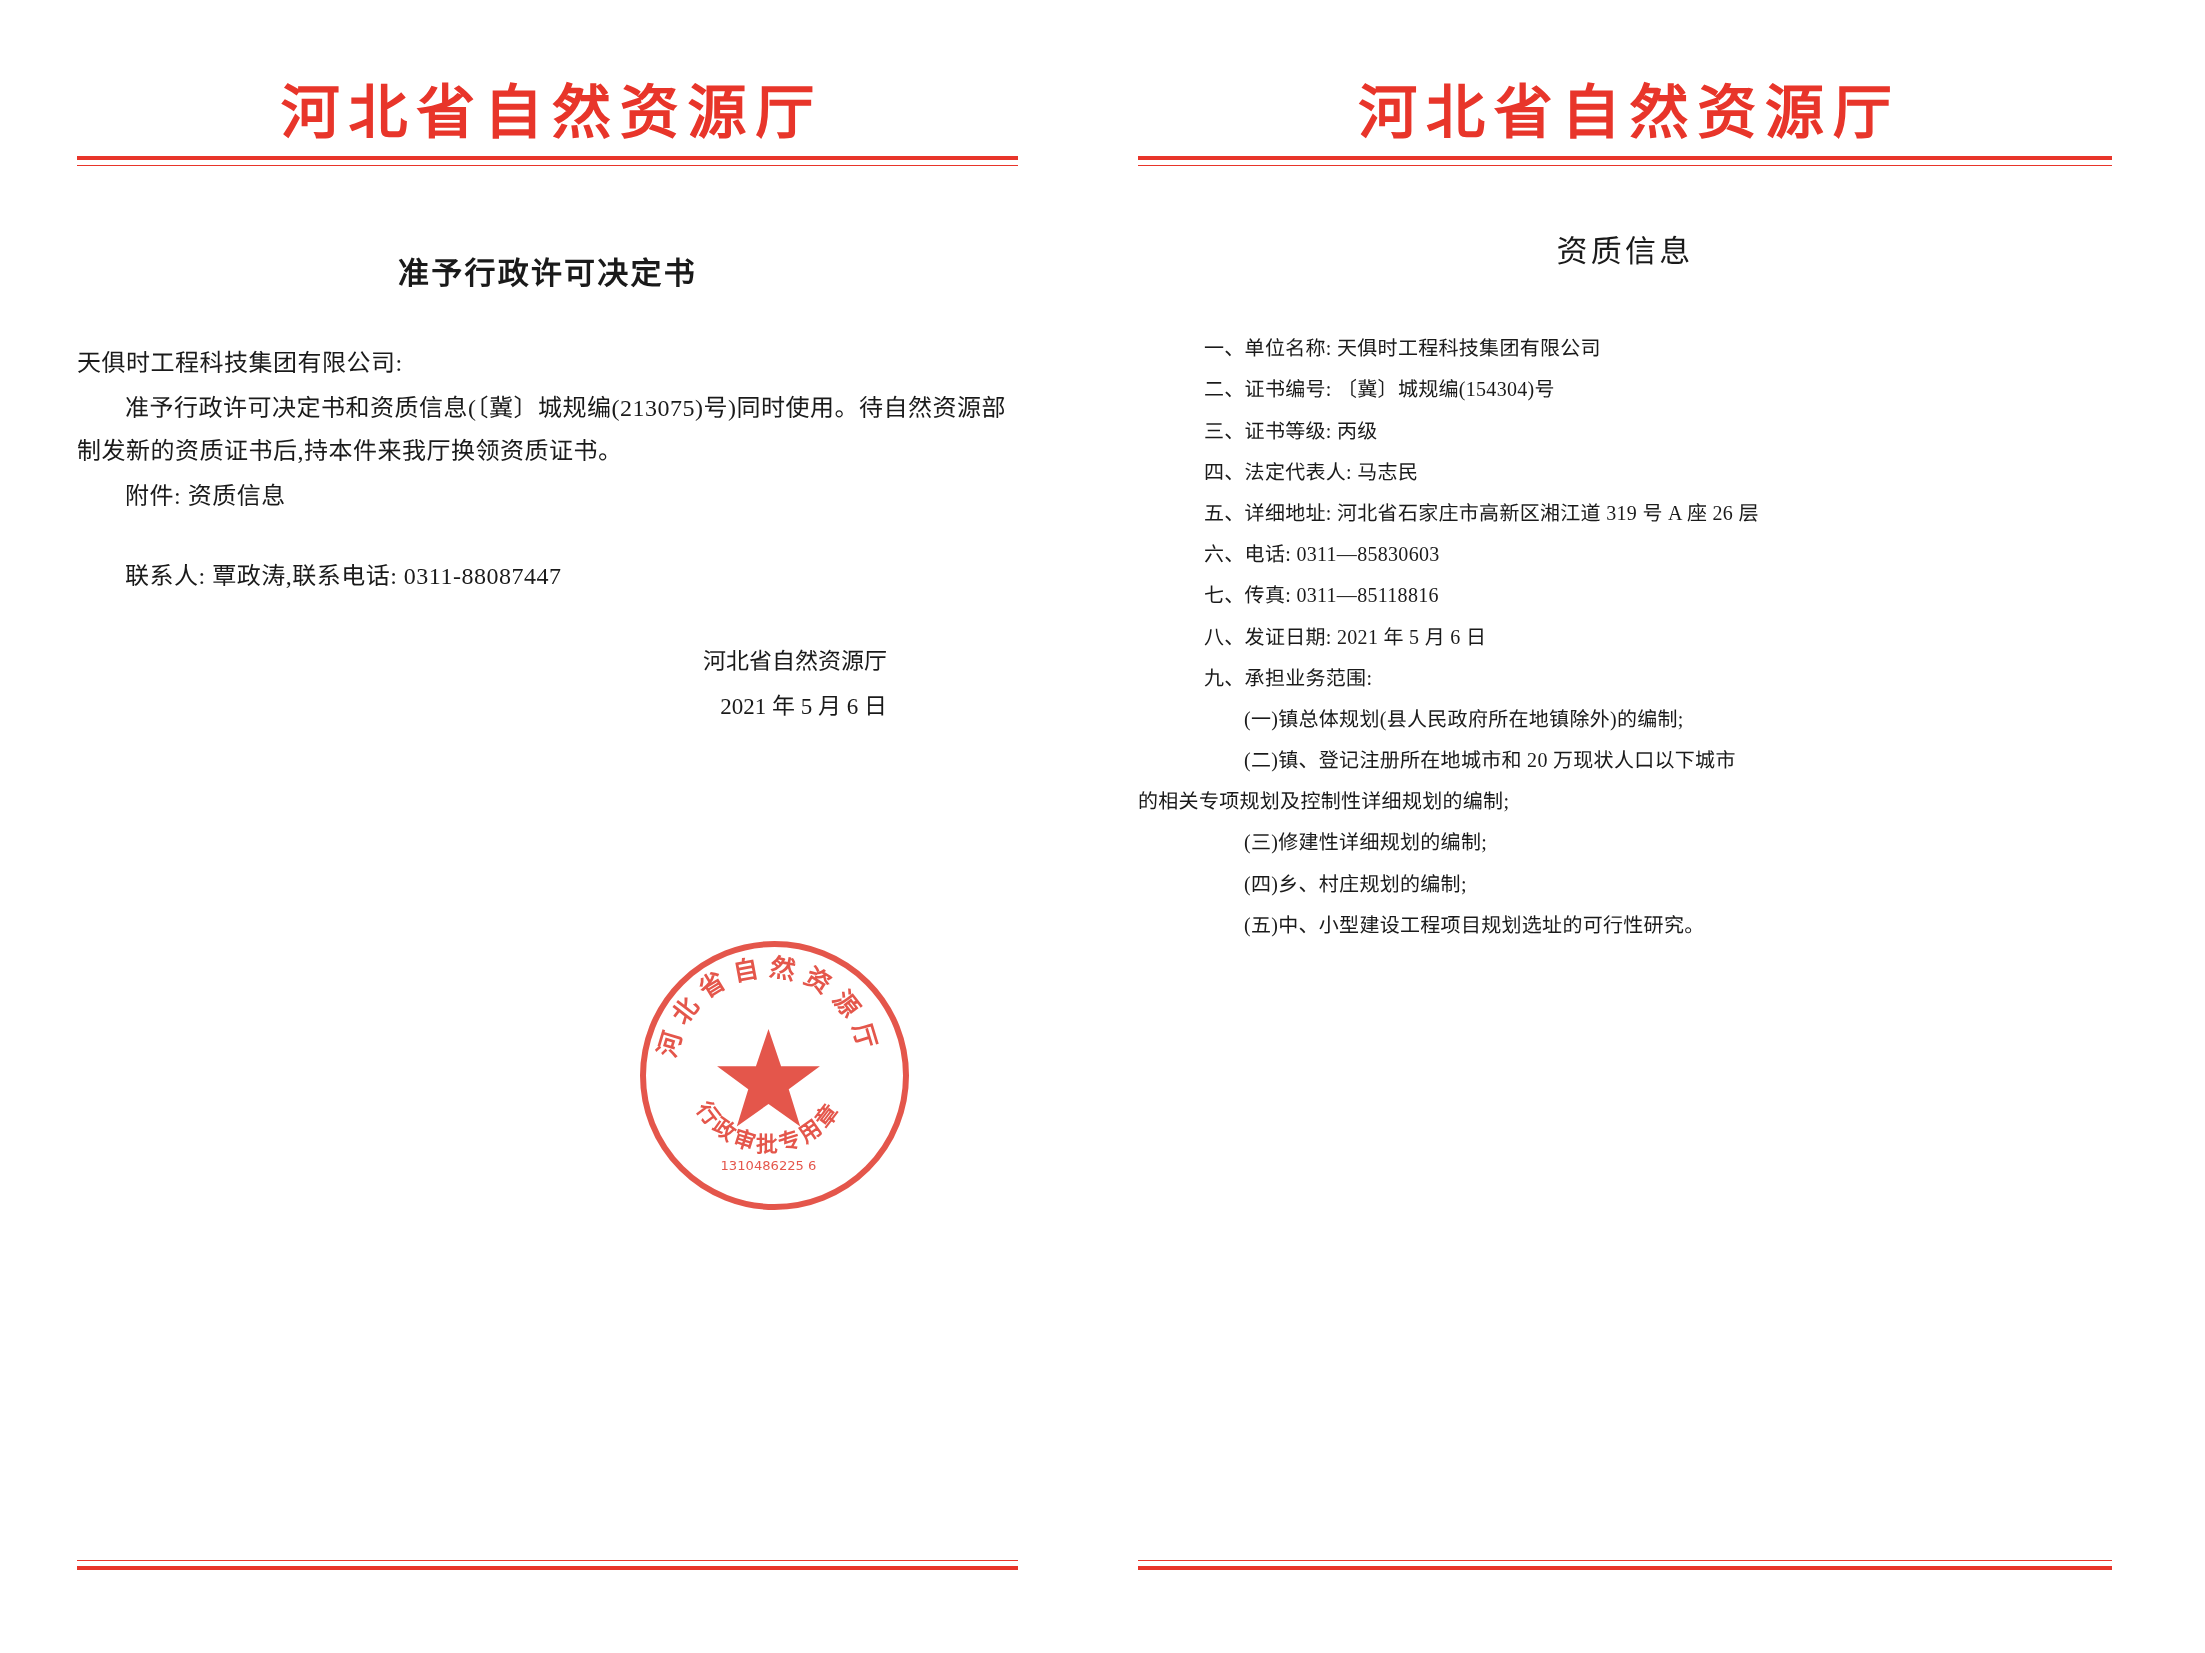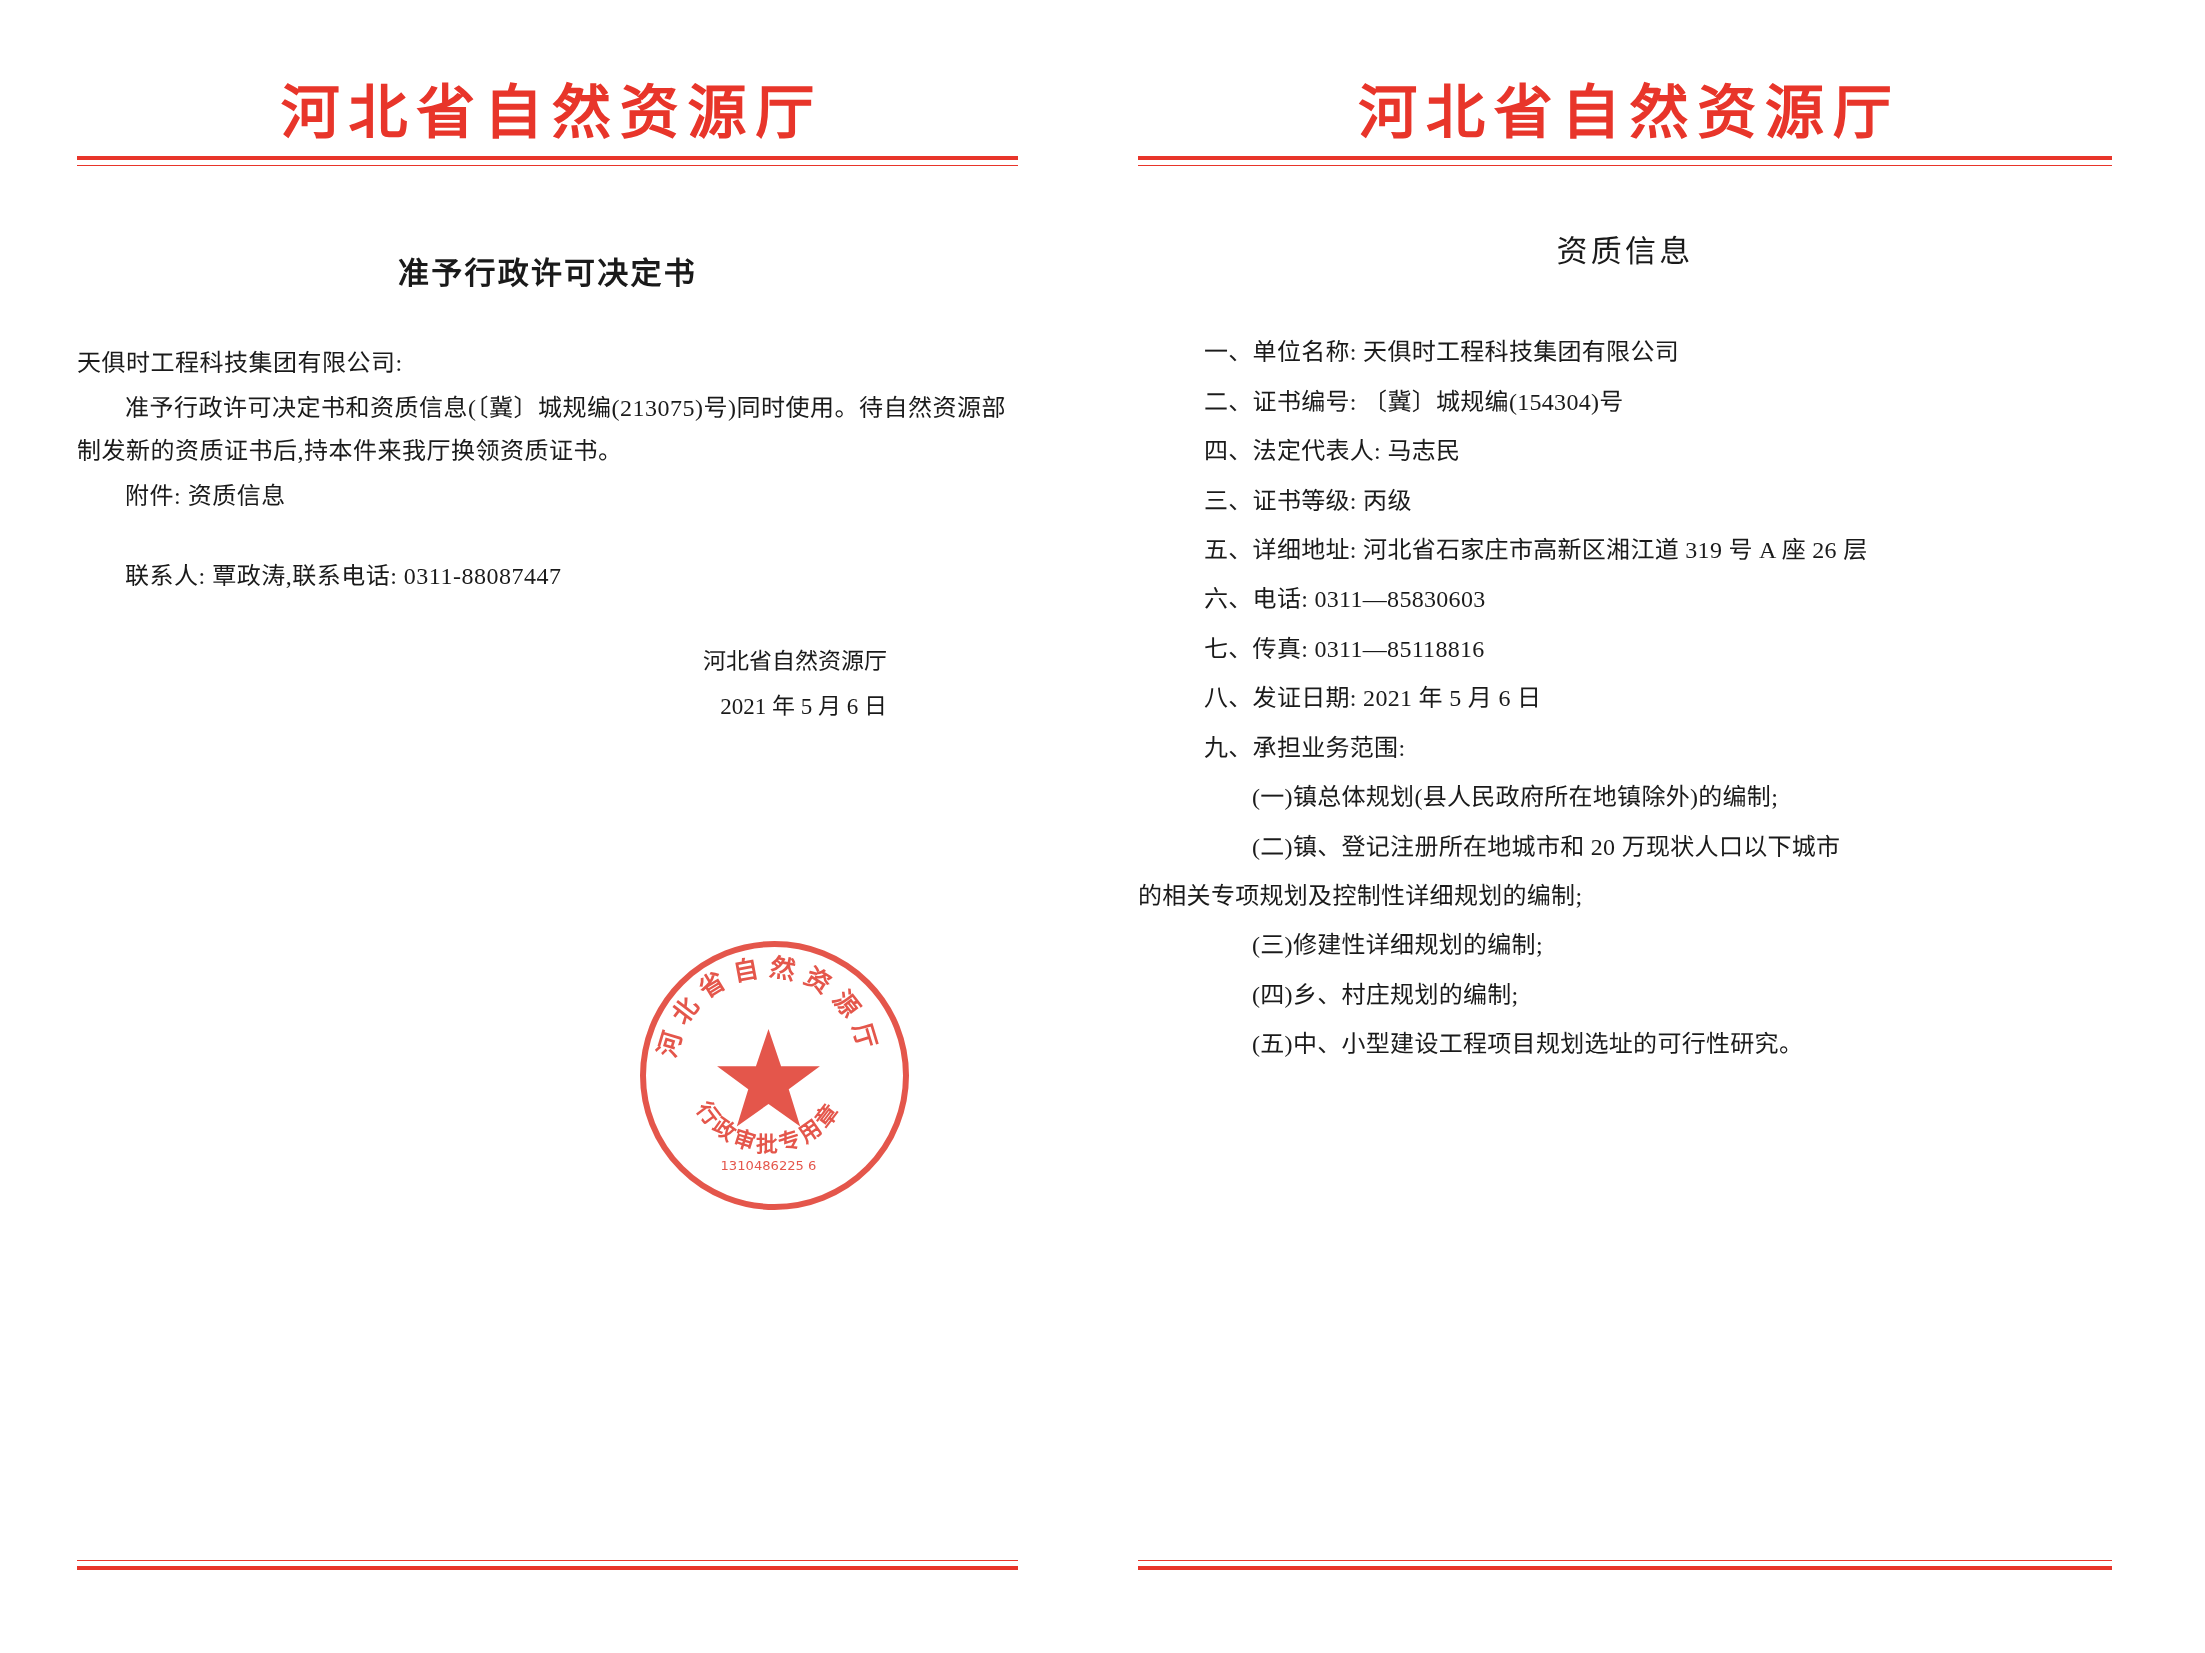--- a/index.html
+++ b/index.html
@@ -121,21 +121,21 @@
   }
   .seal-inner {
     position: absolute;
     inset: 0;
   }
   .seal svg { display: block; }
 
   
   .info-list {
     margin-top: 57px;
-    font-size: 24px;
+    font-size: 20px;
     line-height: 2.06;
     letter-spacing: 0.3px;
   }
   .info-item {
     display: block;
     padding-left: 66px;
     text-indent: 0;
   }
   .scope-sub {
     display: block;
@@ -229,25 +229,25 @@
 
       <div class="info-item">
         <span>一、</span><span>单位名称:</span>&nbsp;<span>天俱时工程科技集团有限公司</span>
       </div>
 
       <div class="info-item">
         <span>二、</span><span>证书编号:</span>&nbsp;<span>〔冀〕城规编(154304)号</span>
       </div>
 
       <div class="info-item">
+        <span>三、</span><span>证书等级:</span>&nbsp;<span>丙级</span>
+      </div>
+
+      <div class="info-item">
         <span>四、</span><span>法定代表人:</span>&nbsp;<span>马志民</span>
-      </div>
-
-      <div class="info-item">
-        <span>三、</span><span>证书等级:</span>&nbsp;<span>丙级</span>
       </div>
 
       <div class="info-item">
         <span>五、</span><span>详细地址:</span>&nbsp;<span>河北省石家庄市高新区湘江道 319 号 A 座 26 层</span>
       </div>
 
       <div class="info-item">
         <span>六、</span><span>电话:</span>&nbsp;<span>0311—85830603</span>
       </div>
 

